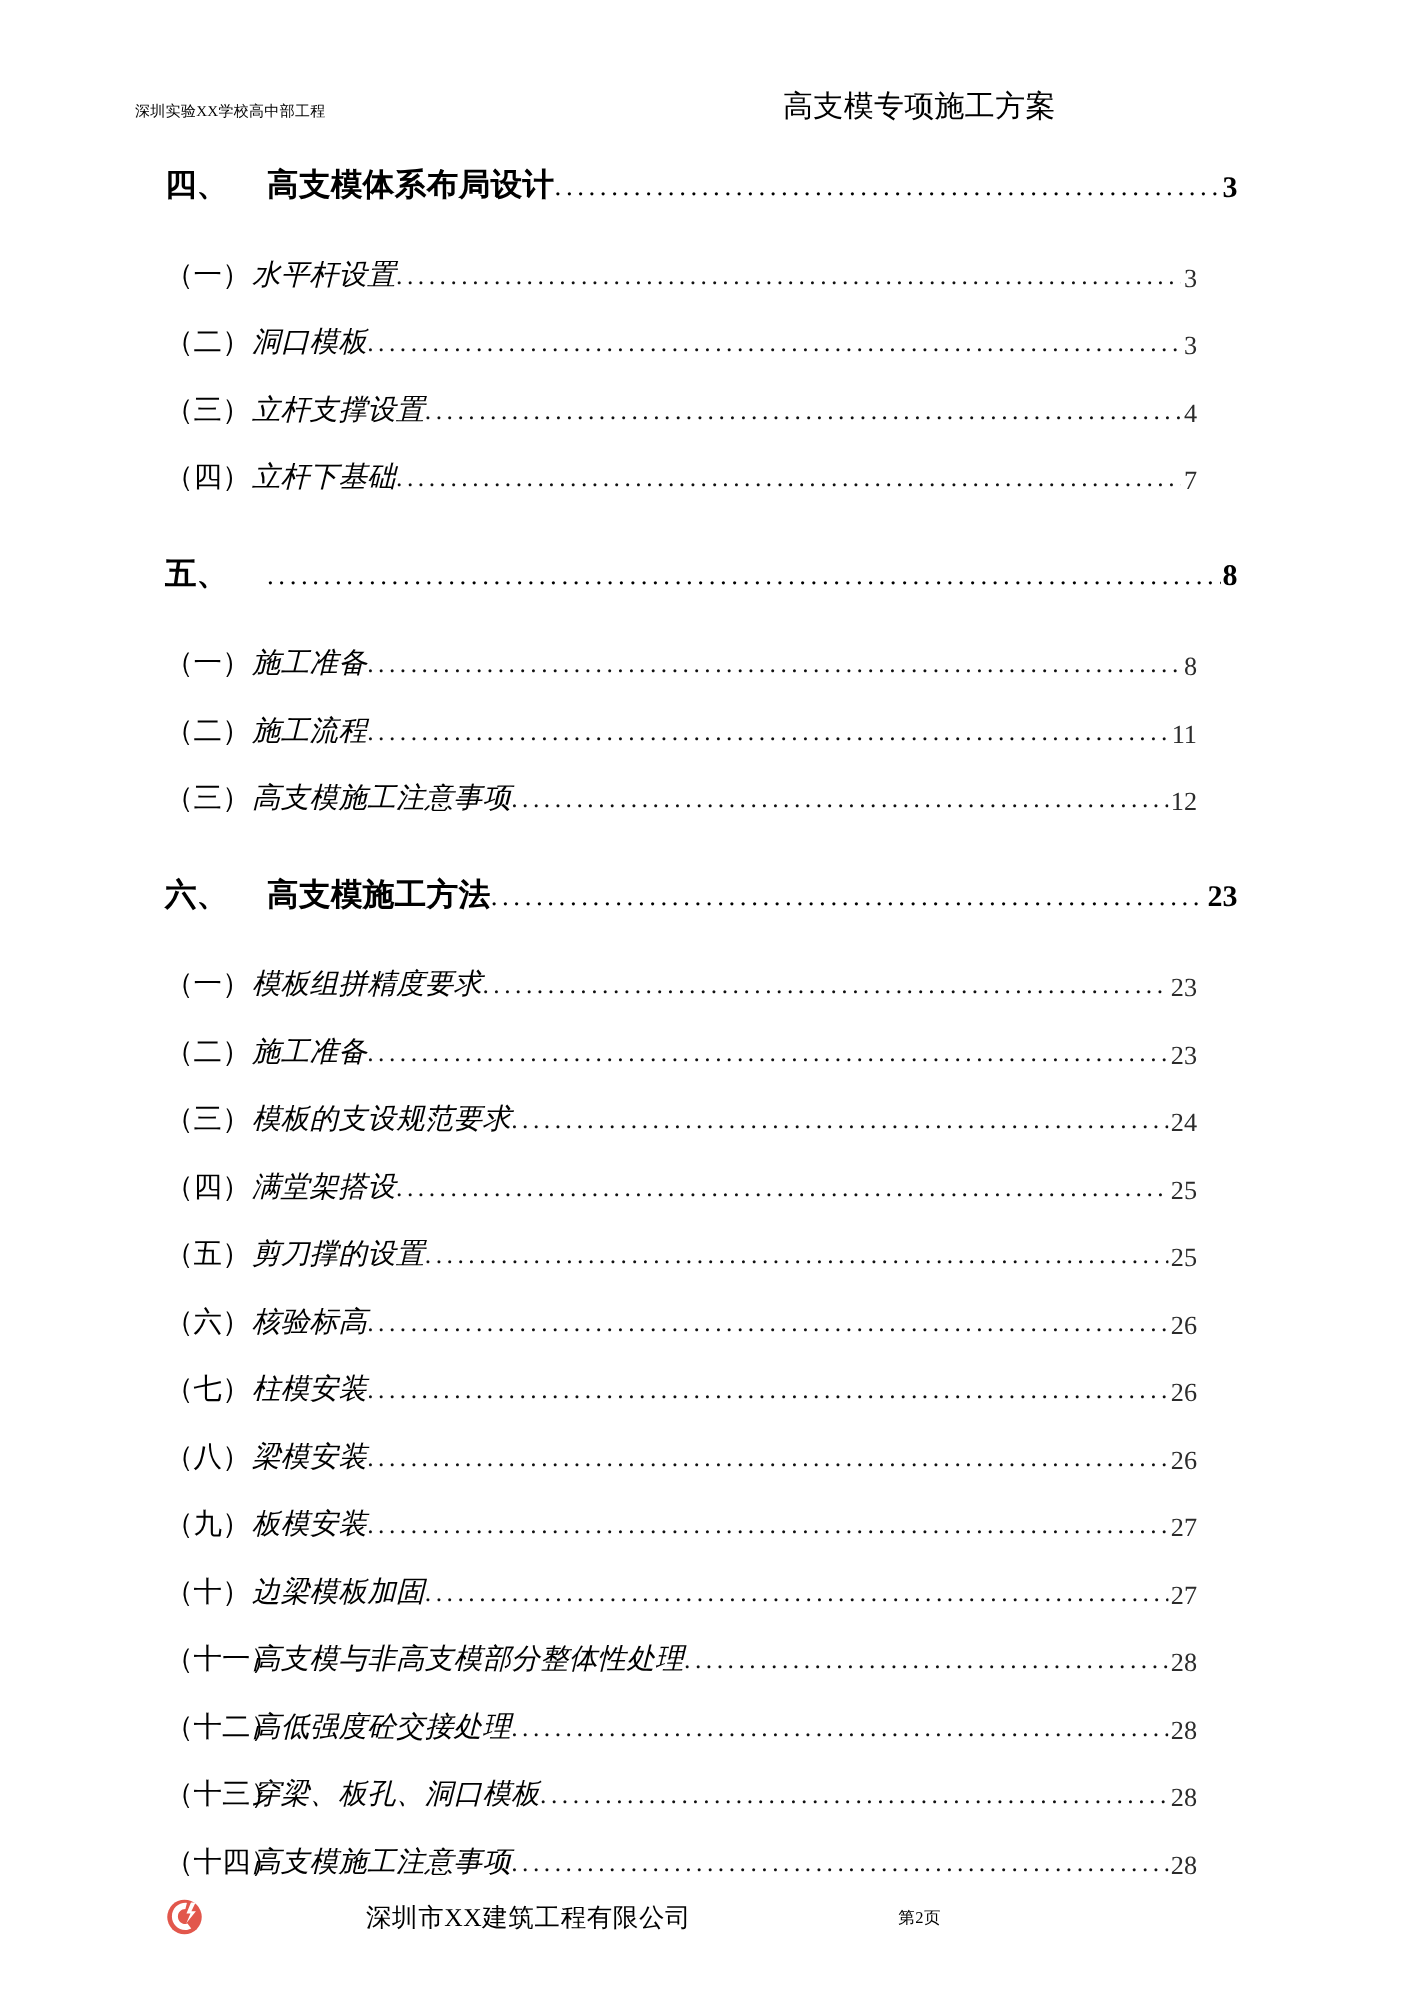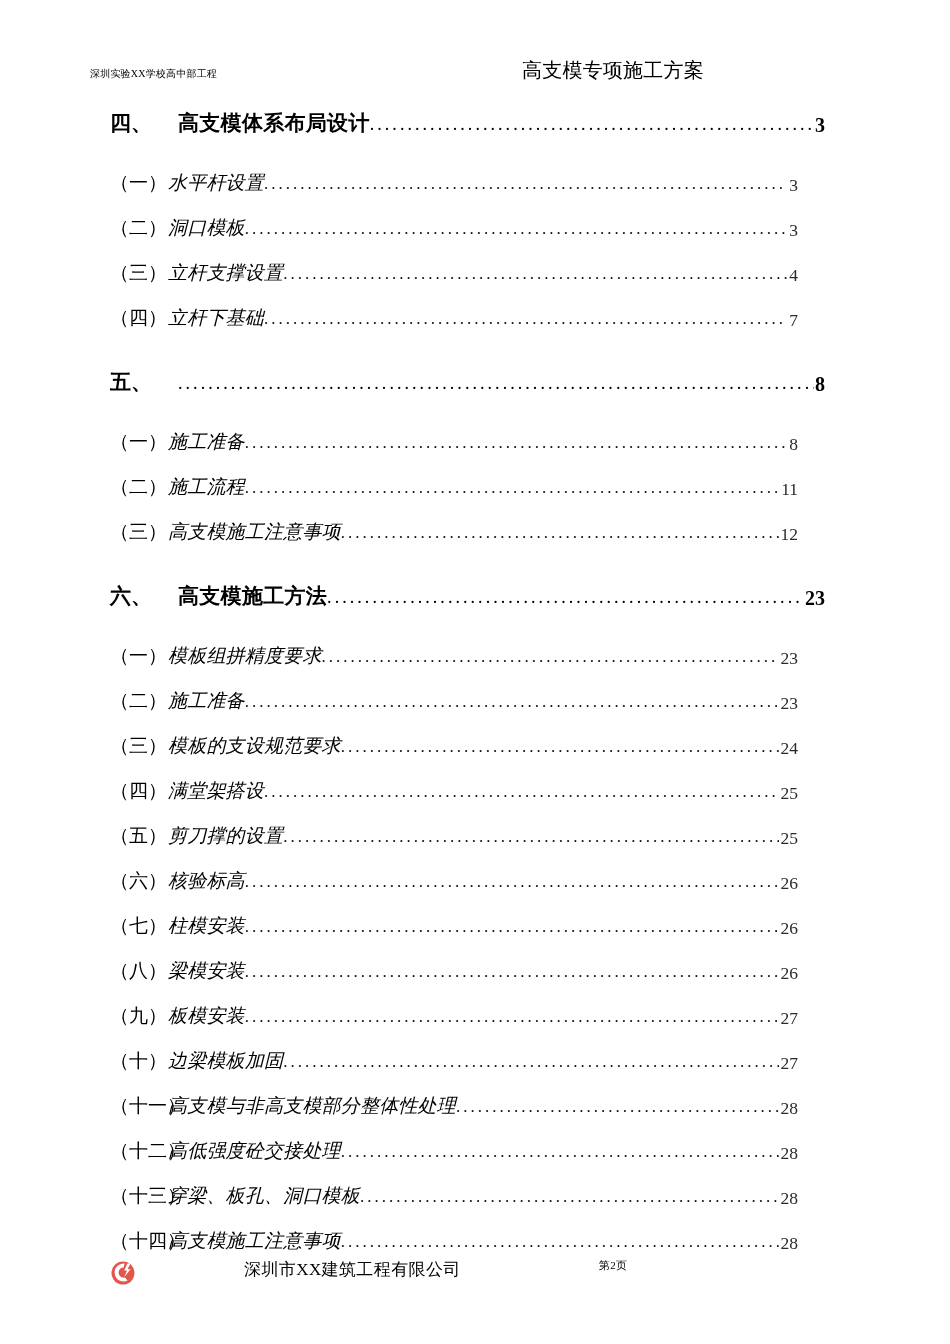--- a/index.html
+++ b/index.html
@@ -138,20 +138,21 @@
   .toc-row.lvl1 + .toc-row.lvl2 { margin-top: 14px; }
 
   
   .doc-footer {
     position: absolute;
     top: 1258px;
     left: 90px;
     width: 770px;
     height: 40px;
     display: flex;
+    align-items: center;
   }
   .logo {
     width: 30px;
     height: 30px;
     flex: 0 0 30px;
     position: relative;
     margin-left: 18px;
   }
   .footer-company {
     font-size: 17px;

